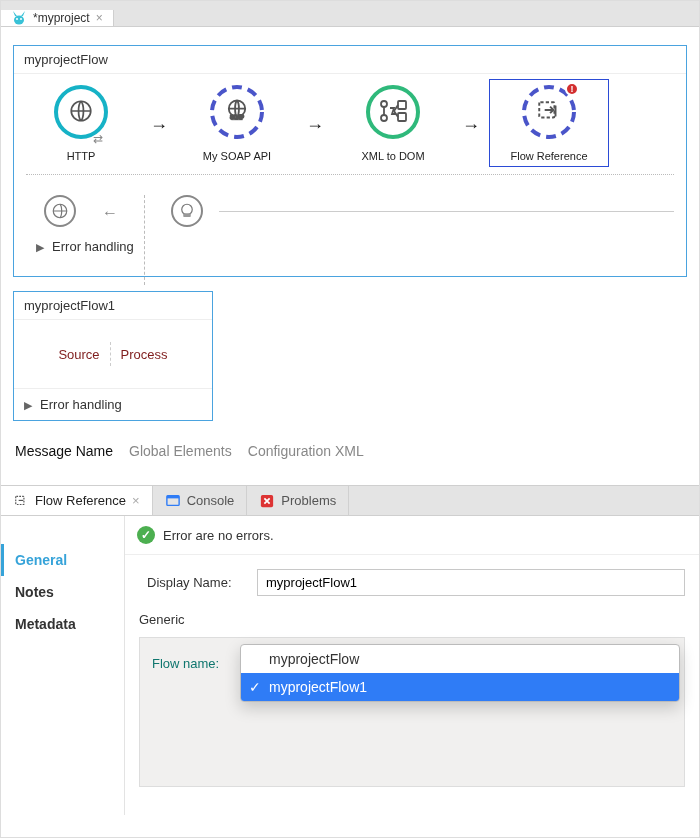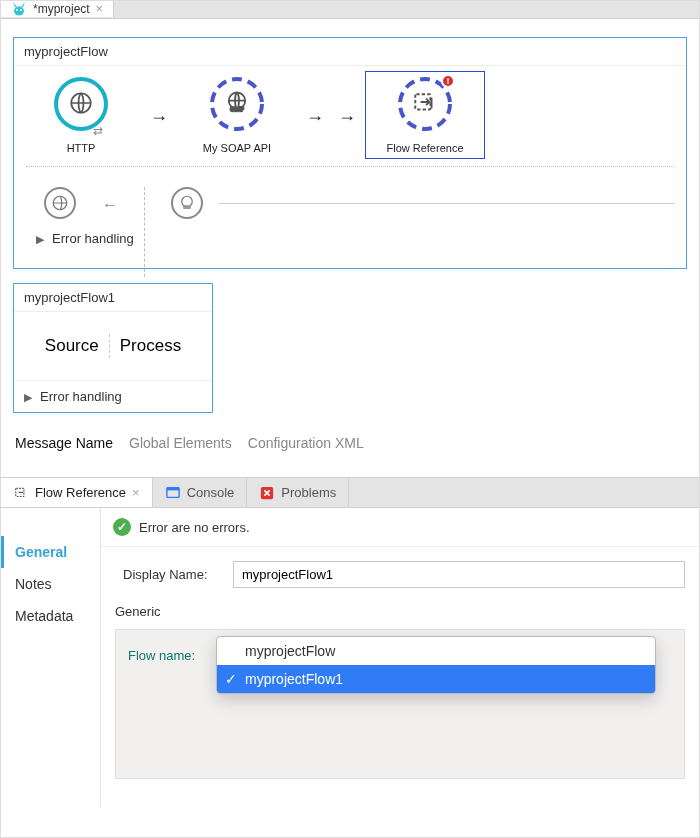--- a/index.html
+++ b/index.html
@@ -1,19 +1,19 @@
 <!DOCTYPE html>
 <html><head>
 <meta charset="utf-8">
 <style>
   * { box-sizing: border-box; margin: 0; padding: 0; font-family: -apple-system, "Helvetica Neue", Arial, sans-serif; }
   body { width: 700px; height: 838px; background: #fff; font-size: 13px; color: #333; border: 1px solid #ddd; }
 
   
-  .editor-tabs { height: 18px; background: #e4e4e4; border-bottom: 1px solid #cfcfcf; display: flex; align-items: flex-start; }
+  .editor-tabs { height: 26px; background: #e4e4e4; border-bottom: 1px solid #cfcfcf; display: flex; align-items: flex-end; }
   .editor-tab { display: flex; align-items: center; gap: 6px; padding: 0 10px; background: #fff; border-right: 1px solid #cfcfcf; font-size: 12px; }
   .editor-tab .close-x { color: #999; cursor: pointer; }
   .bunny-icon svg { display: block; }
 
   .canvas { padding: 18px 12px 10px 12px; background: #fff; }
 
   
   .flow { border: 1px solid #4aa3df; margin-bottom: 14px; }
   .flow-title { padding: 6px 10px; font-size: 13px; color: #333; border-bottom: 1px solid #eee; }
   .flow-body { padding: 10px 12px 14px 12px; }
@@ -30,39 +30,39 @@
   
   .flow-error { margin-top: 12px; border-top: 1px dotted #bbb; padding-top: 16px; }
   .flow-error-row { display:flex; align-items:center; gap:26px; padding-left:18px; height:40px; }
   .mini-globe { width:32px;height:32px;border:2px solid #888;border-radius:50%;display:flex;align-items:center;justify-content:center;color:#777; }
   .mini-arrow { color:#888; font-size:16px; }
   .error-handling { padding: 8px 10px; font-size: 13px; color:#333; }
   .error-handling .tri { display:inline-block; transform: none; margin-right:4px; font-size: 11px; color:#666; }
 
   
   .flow2 { width: 200px; }
-  .flow2 .slots { display:flex; align-items:center; justify-content:center; gap:10px; padding: 22px 8px; color:#000000; font-size:17px; }
+  .flow2 .slots { display:flex; align-items:center; justify-content:center; gap:10px; padding: 22px 8px; color:#7f1d1d; font-size:13px; }
   .flow2 .divider { border-left:1px dashed #ccc; height:24px; }
 
   
   .editor-btabs { display:flex; gap:16px; padding: 8px 12px 16px 2px; font-size:14px; }
   .editor-btabs .bt { color:#888; cursor:pointer; }
   .editor-btabs .bt.active { color:#111; }
 
   
   .bottom-panel { border-top: 1px solid #cfcfcf; background:#fff; height: 330px; display:flex; flex-direction:column; }
   .view-tabs { height: 30px; background:#e4e4e4; display:flex; align-items:stretch; border-bottom:1px solid #cfcfcf; }
   .view-tab { display:flex; align-items:center; gap:6px; padding:0 12px; font-size:13px; color:#555; border-right:1px solid #d0d0d0; }
   .view-tab.active { background:#fff; color:#222; }
   .view-tab .close-x { color:#aaa; }
   .tab-ico { width:16px; height:16px; display:inline-flex; align-items:center; justify-content:center; }
 
   .panel-content { flex:1; display:flex; }
-  .side-nav { width:100px; border-right:1px solid #e3e3e3; padding-top:28px; }
-  .side-nav .snitem { padding:8px 14px; font-size:14px; color:#333; cursor:pointer; }
+  .side-nav { width:124px; border-right:1px solid #e3e3e3; padding-top:28px; }
+  .side-nav .snitem { padding:8px 14px; font-size:14px; color:#333; cursor:pointer;font-weight:bold; }
   .side-nav .snitem.active { color:#36a3d9; font-weight:600; border-left:3px solid #36a3d9; padding-left:11px; }
 
   .form-area { flex:1; display:flex; flex-direction:column; }
   .status-row { display:flex; align-items:center; gap:8px; padding:10px 12px; font-size:13px; border-bottom:1px solid #eee; }
   .ok-circle { width:18px;height:18px;border-radius:50%;background:#4caf50;display:flex;align-items:center;justify-content:center;color:#fff;font-size:12px;font-weight:bold; }
   .form-inner { padding: 14px 14px; }
   .form-row { display:flex; align-items:center; gap:10px; margin-bottom:16px;margin-left:8px; }
   .form-row label { width:100px; font-size:13px; color:#333; }
   .form-row input[type=text] { flex:1; padding:5px 8px; border:1px solid #c8c8c8; font-size:13px; background:#fff; }
   .section-hdr { font-size:13px; color:#333; margin-bottom:10px; }
@@ -147,20 +147,40 @@
                   <rect x="7" y="15" width="10" height="5" rx="1" fill="#888" stroke="none"></rect>
                   <text x="12" y="19" font-size="4.2" fill="#fff" text-anchor="middle">SOAP</text>
                 </svg>
             </span>
           </div>
           <div class="label">My SOAP API</div>
         </div>
 
         <span class="arrow">→</span>
 
+        <div class="node">
+          <div class="circle">
+            <svg width="56" height="56" viewBox="0 0 56 56">
+              <circle cx="28" cy="28" r="25" fill="none" stroke="#2fb97b" stroke-width="4"></circle>
+            </svg>
+            <span style="position:absolute;">
+              <svg width="30" height="26" viewBox="0 0 30 26" fill="none" stroke="#555" stroke-width="1.8">
+                  <circle cx="6" cy="6" r="3"></circle>
+                  <circle cx="6" cy="20" r="3"></circle>
+                  <line x1="6" y1="9" x2="6" y2="17"></line>
+                  <path d="M12 10 h4 l-2 6 h4"></path>
+                  <rect x="20" y="3" width="8" height="8" rx="1"></rect>
+                  <rect x="20" y="15" width="8" height="8" rx="1"></rect>
+                  <line x1="16" y1="13" x2="20" y2="7"></line>
+                  <line x1="16" y1="13" x2="20" y2="19"></line>
+                </svg>
+            </span>
+          </div>
+          <div class="label">XML to DOM</div>
+        </div>
 
         <span class="arrow">→</span>
 
         <div class="node selected">
           <div class="circle" style="position:relative">
             <svg width="56" height="56" viewBox="0 0 56 56">
               <circle cx="28" cy="28" r="25" fill="none" stroke="#4a55c9" stroke-width="4" class="ring-dash"></circle>
             </svg>
             <span style="position:absolute;">
               <svg width="26" height="26" viewBox="0 0 24 24" fill="none" stroke="#555" stroke-width="1.8">

